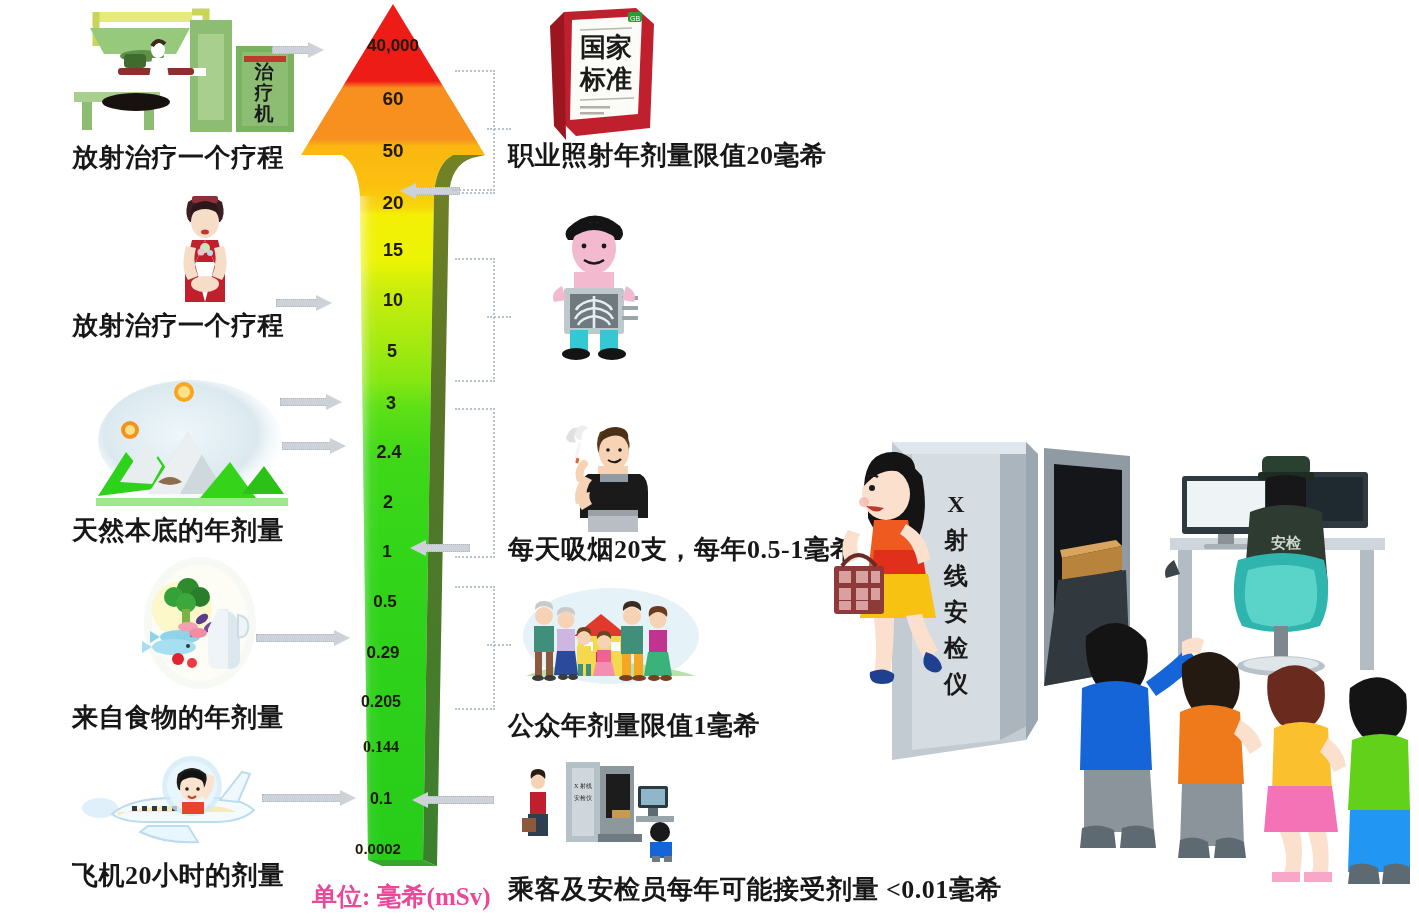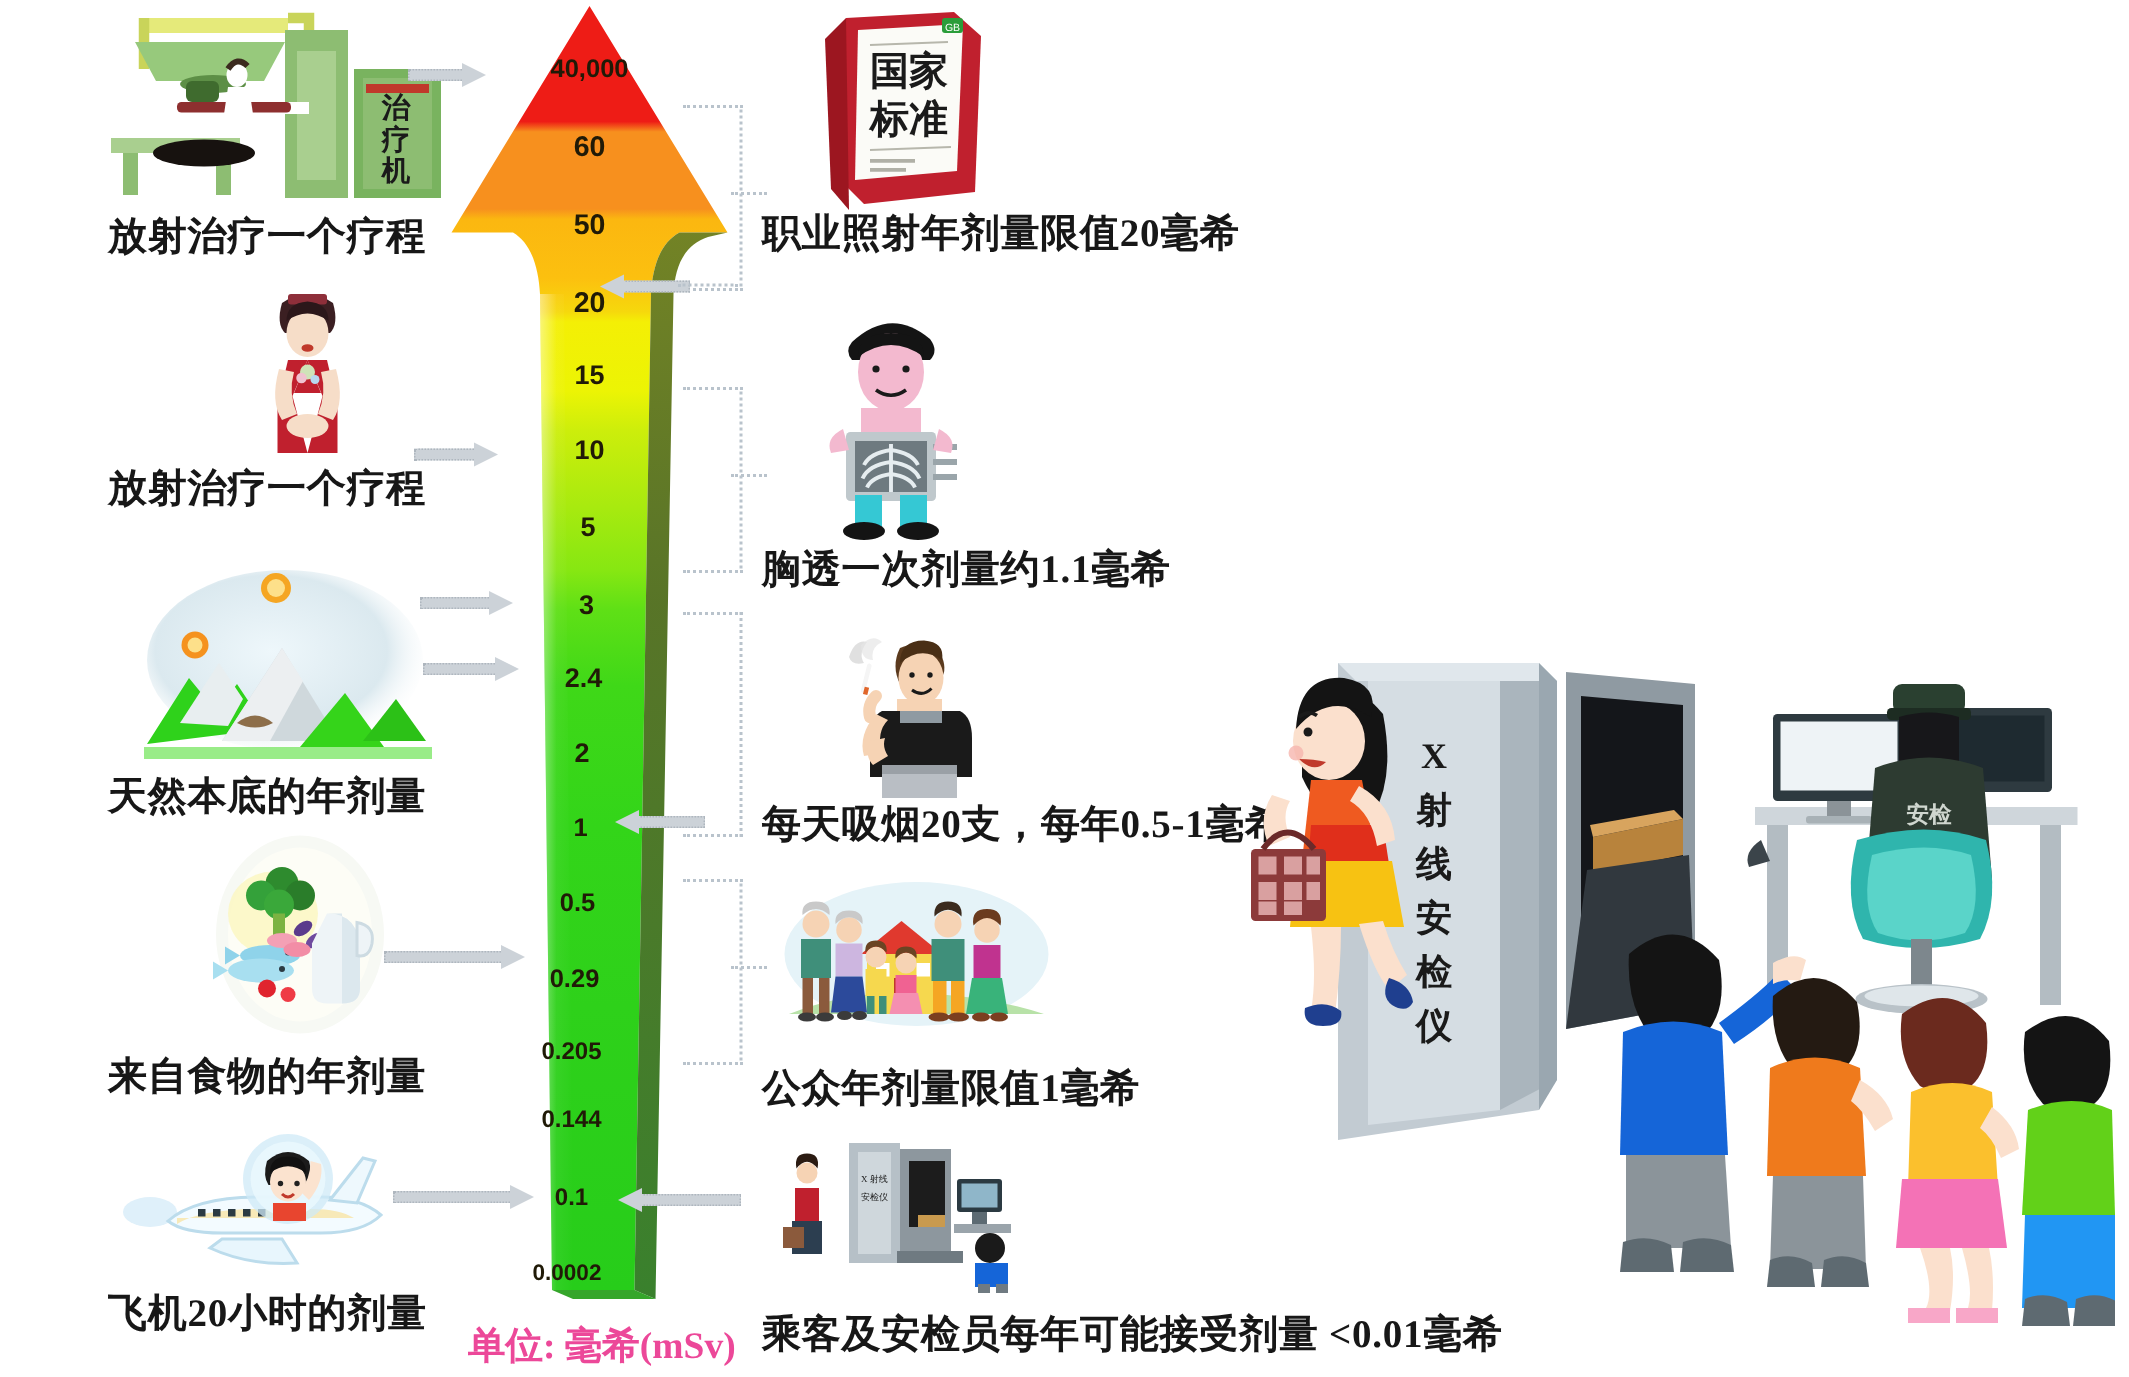--- a/index.html
+++ b/index.html
@@ -104,21 +104,21 @@
     <div class="tick" style="left:64px;top:240px;width:78px;font-size:18px;">15</div>
     <div class="tick" style="left:64px;top:290px;width:78px;font-size:18px;">10</div>
     <div class="tick" style="left:64px;top:341px;width:76px;font-size:18px;">5</div>
     <div class="tick" style="left:64px;top:393px;width:74px;font-size:18px;">3</div>
     <div class="tick" style="left:62px;top:442px;width:74px;font-size:18px;">2.4</div>
     <div class="tick" style="left:62px;top:492px;width:72px;font-size:18px;">2</div>
     <div class="tick" style="left:62px;top:542px;width:70px;font-size:17px;">1</div>
     <div class="tick" style="left:60px;top:592px;width:70px;font-size:17px;">0.5</div>
     <div class="tick" style="left:58px;top:643px;width:70px;font-size:17px;">0.29</div>
     <div class="tick" style="left:54px;top:693px;width:74px;font-size:16px;">0.205</div>
-    <div class="tick" style="left:54px;top:738px;width:74px;font-size:16px;">0.144</div>
+    <div class="tick" style="left:54px;top:738px;width:74px;font-size:16px;font-family:Liberation Serif, serif;">0.144</div>
     <div class="tick" style="left:56px;top:790px;width:70px;font-size:16px;">0.1</div>
     <div class="tick" style="left:46px;top:840px;width:84px;font-size:15px;">0.0002</div>
   </div>
 
   <div class="unit-cap" style="left:312px;top:880px;">单位: 毫希(mSv)</div>
 
   <svg class="abs" style="left:66px;top:6px;" width="250" height="130" viewBox="0 0 250 130">
     <rect x="8" y="86" width="86" height="10" fill="#a9cf8f"></rect>
     <rect x="16" y="96" width="10" height="28" fill="#8dbd72"></rect>
     <rect x="78" y="96" width="10" height="28" fill="#8dbd72"></rect>
@@ -339,21 +339,20 @@
     <rect x="88" y="92" width="16" height="4" fill="#9aa5aa"></rect>
     <rect x="88" y="102" width="16" height="4" fill="#9aa5aa"></rect>
     <rect x="88" y="112" width="16" height="4" fill="#9aa5aa"></rect>
     <path d="M28 82 q-12 6 -8 16 l12 -2 z" fill="#f3b9cf"></path>
     <path d="M92 82 q12 6 8 16 l-12 -2 z" fill="#f3b9cf"></path>
     <rect x="36" y="126" width="18" height="22" fill="#35c8d4"></rect>
     <rect x="66" y="126" width="18" height="22" fill="#35c8d4"></rect>
     <ellipse cx="42" cy="150" rx="14" ry="6" fill="#141414"></ellipse>
     <ellipse cx="78" cy="150" rx="14" ry="6" fill="#141414"></ellipse>
   </svg>
-  <div class="right-cap" style="left:508px;top:362px;">胸透一次剂量约1.1毫希</div>
 
   <svg class="abs" style="left:540px;top:424px;" width="120" height="110" viewBox="0 0 120 110">
     <path d="M26 14 q4 -12 12 -10 q-6 8 -2 14 q-8 2 -10 -4z" fill="#d8d8d8" opacity="0.8"></path>
     <path d="M34 6 q8 -8 14 -2 q-8 4 -6 12 q-8 0 -8 -10z" fill="#e6e6e6" opacity="0.7"></path>
     <path d="M60 8 q18 -8 28 6 q4 10 -2 16 l-26 2 q-6 -12 0 -24z" fill="#5b3a1e"></path>
     <ellipse cx="74" cy="28" rx="15" ry="18" fill="#f6d3b4"></ellipse>
     <path d="M60 18 q14 -12 28 -2 q2 -12 -12 -13 q-16 0 -16 15z" fill="#4a2f16"></path>
     <circle cx="68" cy="26" r="1.8" fill="#1a1a1a"></circle>
       <circle cx="80" cy="26" r="1.8" fill="#1a1a1a"></circle>
     <path d="M68 36 q7 5 13 -1" stroke="#1a1a1a" stroke-width="2" fill="none"></path>

